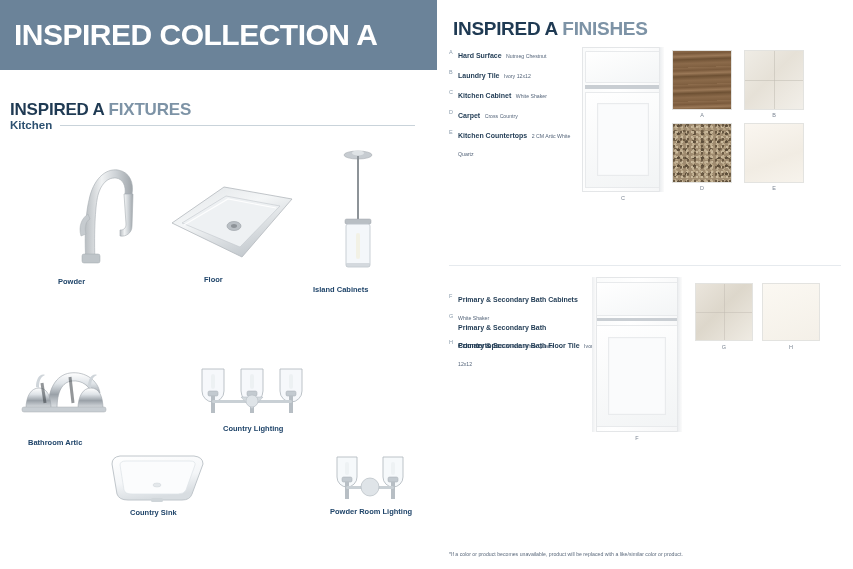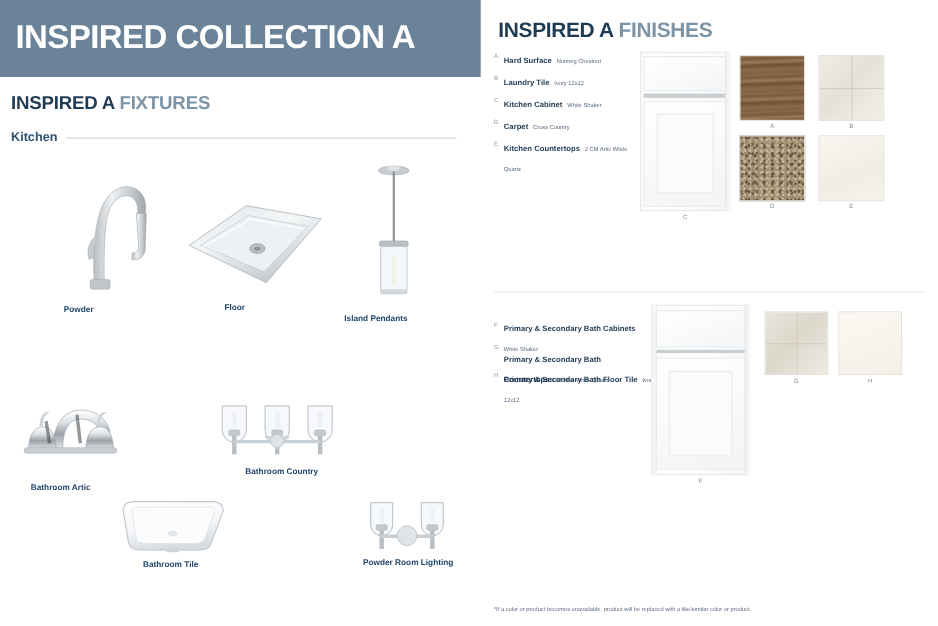--- a/index.html
+++ b/index.html
@@ -19,21 +19,21 @@
     background: #6b8399;
     display: flex; align-items: center;
   }
   .title-bar .title-text {
     color: #ffffff; font-size: 30px; font-weight: bold;
     letter-spacing: -0.5px; padding-left: 14px; line-height: 1;
   }
 
   .section-head {
     position: absolute; left: 10px; font-size: 17px; font-weight: bold;
-    letter-spacing: -0.2px; white-space: nowrap;
+    letter-spacing: -0.2px; white-space: nowrap; margin-top: 16px;
   }
   .sh-strong { color: #1f3a53; }
   .sh-light  { color: #7d93a6; }
 
   .sub-head {
     position: absolute; display: flex; align-items: center;
     width: 405px; left: 10px;
   }
   .sub-head .sub-label {
     font-size: 11.5px; font-weight: bold; color: #2c5070;
@@ -148,21 +148,21 @@
       <svg width="46" height="130" viewBox="0 0 46 130">
         <ellipse cx="23" cy="10" rx="14" ry="4" fill="#c7ccd1" stroke="#a9aeb3" stroke-width="0.6"></ellipse>
         <ellipse cx="23" cy="8" rx="6" ry="2.5" fill="#dfe3e6"></ellipse>
         <rect x="22" y="11" width="2" height="64" fill="#8d9398"></rect>
         <rect x="10" y="74" width="26" height="5" rx="1.5" fill="#b9bfc4" stroke="#a1a7ac" stroke-width="0.5"></rect>
         <rect x="11" y="79" width="24" height="43" rx="2" fill="rgba(235,241,245,0.55)" stroke="#c3cad0" stroke-width="0.9"></rect>
         <rect x="21" y="88" width="4" height="26" rx="2" fill="#f2efe2" opacity="0.9"></rect>
         <rect x="11" y="118" width="24" height="4" rx="1" fill="#c6ccd1" opacity="0.7"></rect>
       </svg>
     </div>
-    <div class="fix-label" style="left:313px; top:285px;">Island Pendants</div>
+    <div class="fix-label" style="left:313px; top:285px;">Island Cabinets</div>
 
 
     <div class="fixture" style="left:12px; top:363px; width:100px; height:60px;">
       <svg width="100" height="60" viewBox="0 0 100 60">
         <defs>
           <linearGradient id="chrome" x1="0" y1="0" x2="0" y2="1">
             <stop offset="0%" stop-color="#ffffff"></stop>
               <stop offset="30%" stop-color="#dfe4e8"></stop>
             <stop offset="60%" stop-color="#9aa1a8"></stop>
               <stop offset="100%" stop-color="#e6eaed"></stop>
@@ -198,38 +198,38 @@
           <rect x="90" y="24" width="10" height="5" rx="1.5"></rect>
         </g>
         <rect x="15" y="29" width="4" height="17" fill="#b7bec4"></rect>
         <rect x="54" y="29" width="4" height="17" fill="#b7bec4"></rect>
         <rect x="93" y="29" width="4" height="17" fill="#b7bec4"></rect>
         <rect x="16" y="33" width="80" height="3" rx="1.5" fill="#c9d0d5"></rect>
         <path d="M45 30 L56 42 L67 30 Z" fill="#d4dade" stroke="#b3bac0" stroke-width="0.5"></path>
         <circle cx="56" cy="34" r="6" fill="#dfe4e8" stroke="#b5bcc2" stroke-width="0.6"></circle>
       </svg>
     </div>
-    <div class="fix-label" style="left:223px; top:424px;">Bathroom Country</div>
+    <div class="fix-label" style="left:223px; top:424px;">Country Lighting</div>
 
     <div class="fixture" style="left:104px; top:452px; width:106px; height:52px;">
       <svg width="106" height="52" viewBox="0 0 106 52">
         <defs>
           <linearGradient id="bs" x1="0" y1="0" x2="0.3" y2="1">
             <stop offset="0%" stop-color="#ffffff"></stop>
               <stop offset="60%" stop-color="#f4f6f8"></stop>
             <stop offset="100%" stop-color="#d8dde1"></stop>
           </linearGradient>
         </defs>
         <path d="M8 12 Q8 5 16 4 L90 4 Q99 5 99 12 L88 42 Q86 48 78 48 L24 48 Q15 48 13 42 Z" fill="url(#bs)" stroke="#c0c6cb" stroke-width="1"></path>
         <path d="M16 13 Q16 9 22 9 L86 9 Q92 9 91 13 L82 38 Q80 42 74 42 L28 42 Q21 42 20 38 Z" fill="#fbfcfd" stroke="#dde2e6" stroke-width="0.7"></path>
         <ellipse cx="53" cy="33" rx="4" ry="2" fill="#e4e8eb" stroke="#cfd5d9" stroke-width="0.5"></ellipse>
         <rect x="47" y="46" width="12" height="4" rx="1.5" fill="#cfd5d9"></rect>
       </svg>
     </div>
-    <div class="fix-label" style="left:130px; top:508px;">Bathroom Tile</div>
+    <div class="fix-label" style="left:130px; top:508px;">Country Sink</div>
 
     <div class="fixture" style="left:333px; top:455px; width:74px; height:50px;">
       <svg width="74" height="50" viewBox="0 0 74 50">
         <g stroke="#b5bcc2" stroke-width="0.9" fill="rgba(238,243,247,0.5)">
           <path d="M4 2 h20 v20 a10 10 0 0 1 -20 0 Z"></path>
           <path d="M50 2 h20 v20 a10 10 0 0 1 -20 0 Z"></path>
         </g>
         <g fill="#edf1f3" opacity="0.85">
           <rect x="12" y="7" width="4" height="13" rx="2"></rect>
           <rect x="58" y="7" width="4" height="13" rx="2"></rect>

